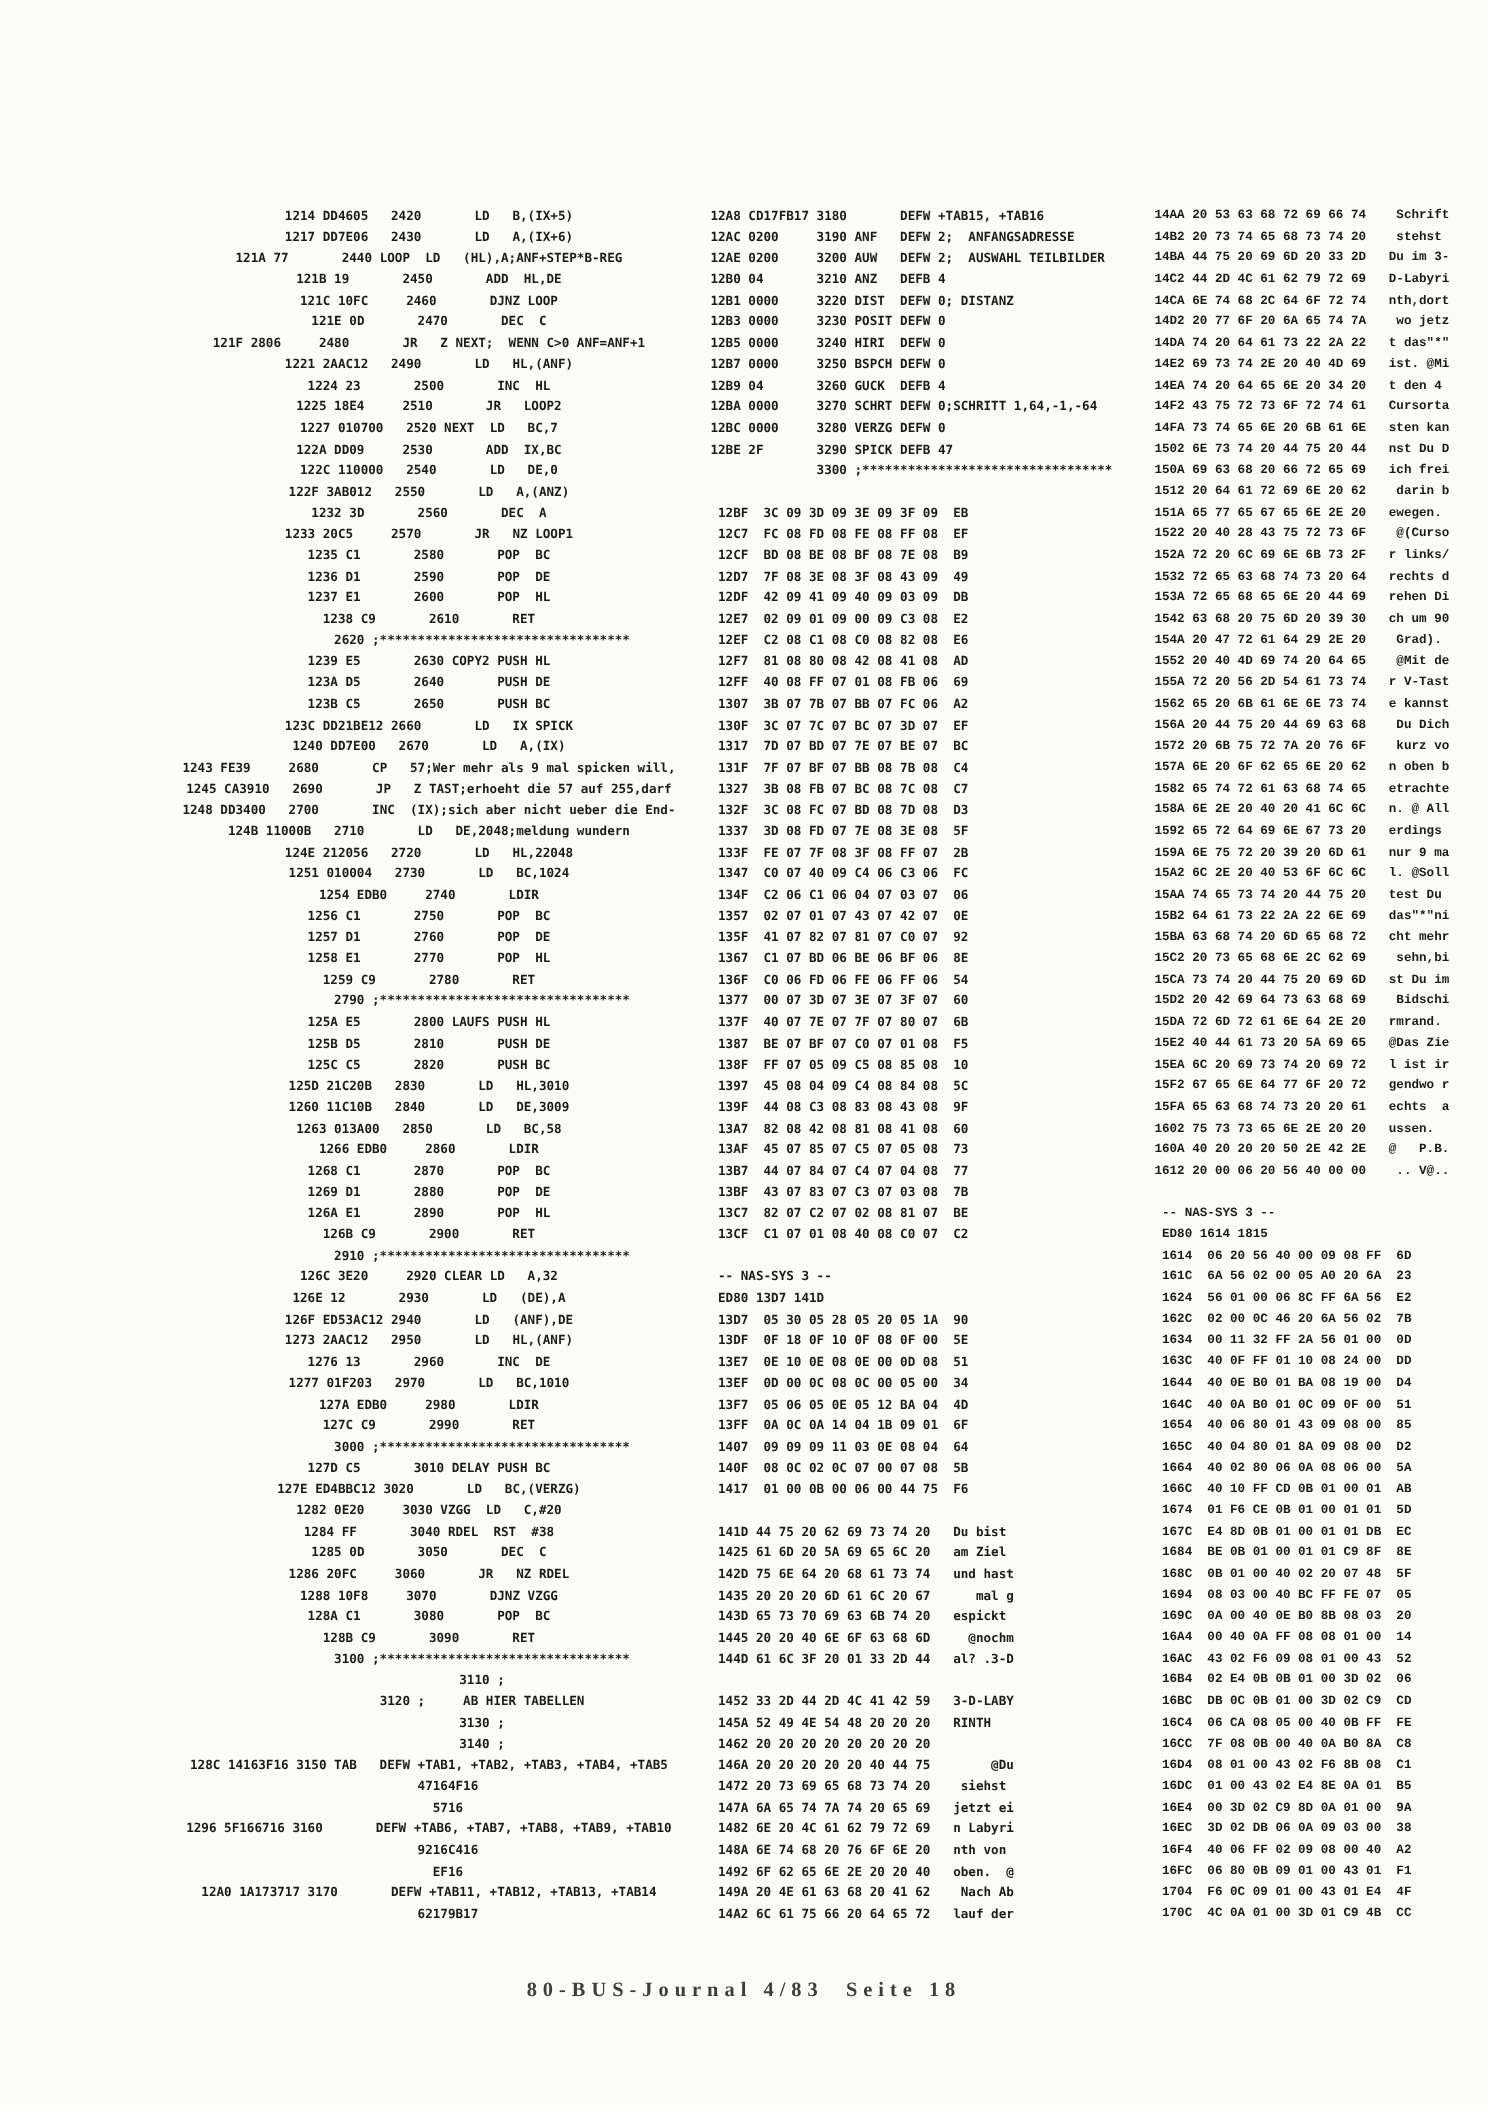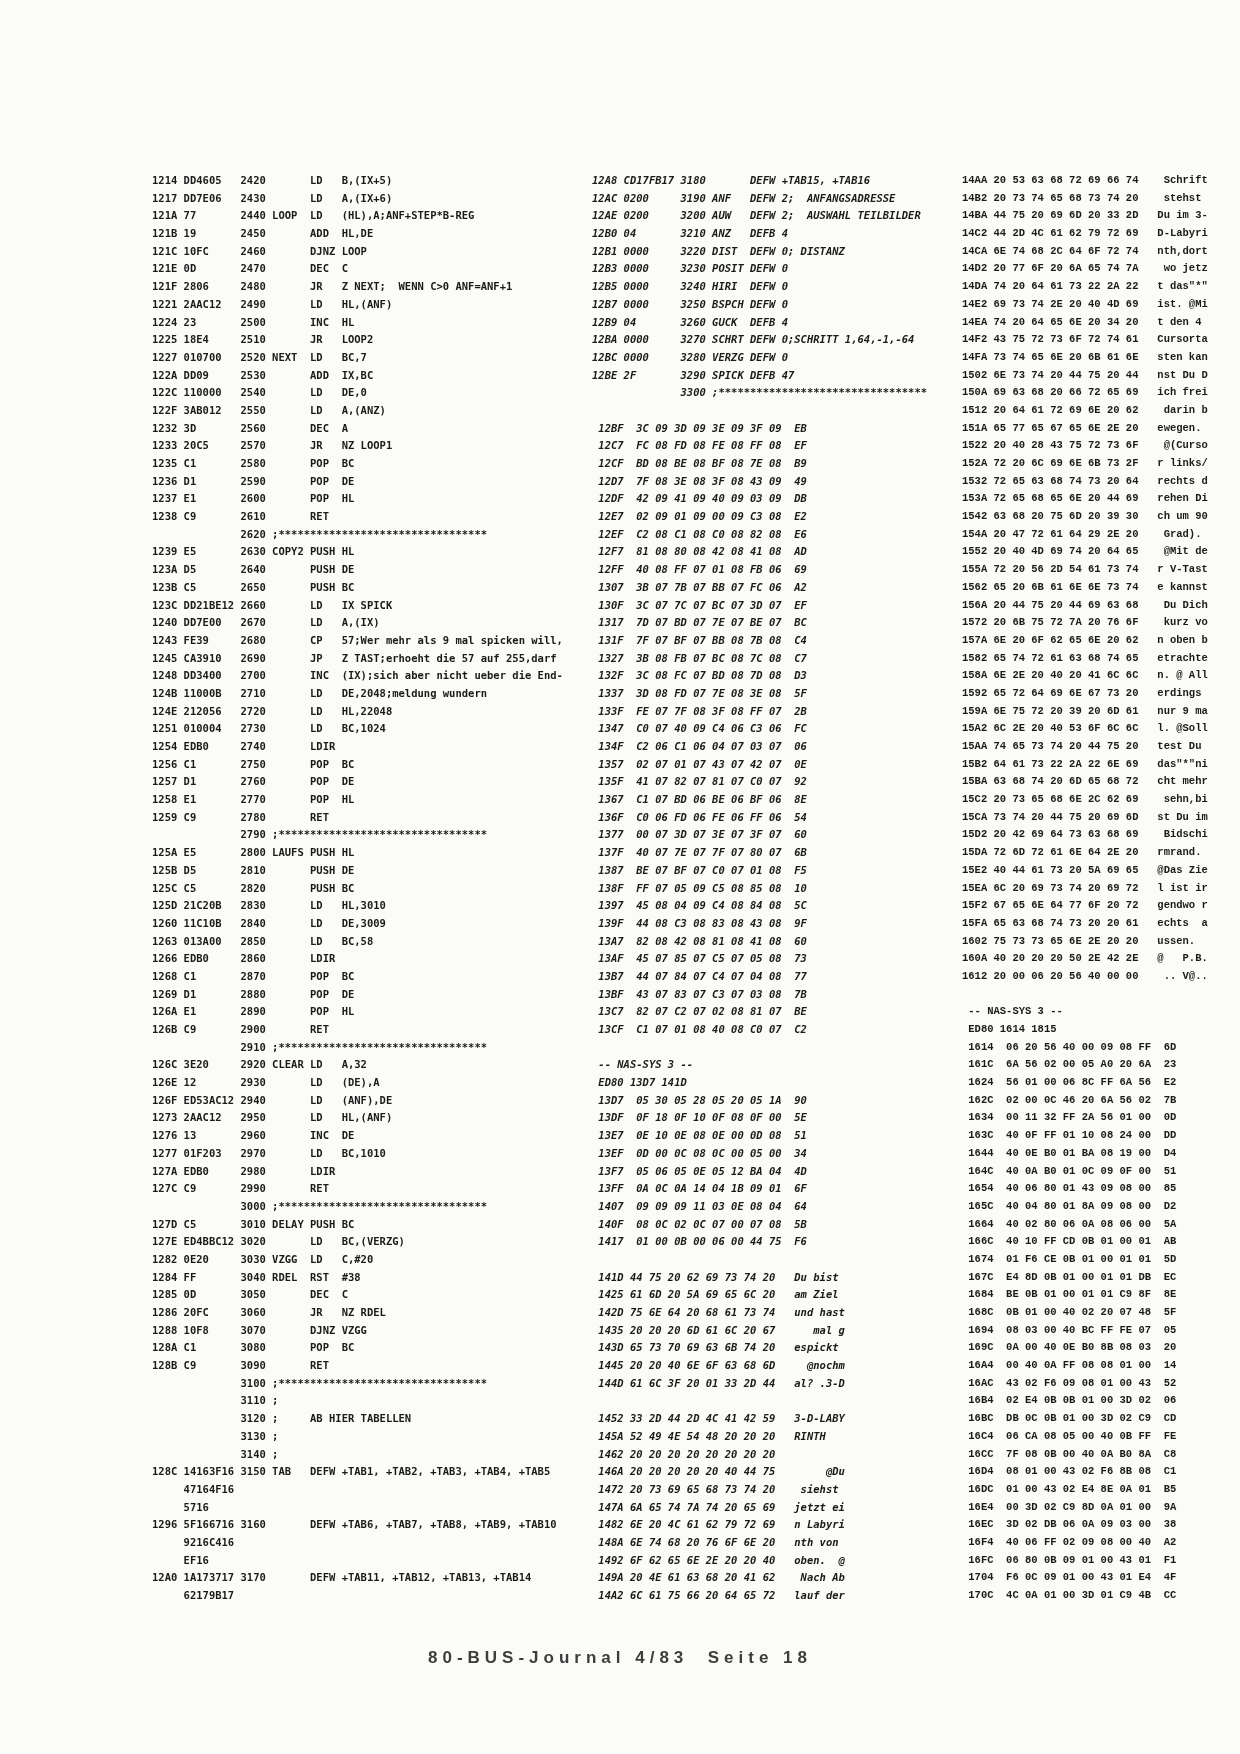--- a/index.html
+++ b/index.html
@@ -13,28 +13,28 @@
   .col{
     position:absolute;
     font-family:"DejaVu Sans Mono",monospace;
     font-size:10.5px;
     font-weight:700;
     line-height:17.7px;
     white-space:pre;
     color:#1a1a1a;
   }
   .col .line{height:17.7px;}
-  #col-left{left:152px;top:172px;}
-  #col-middle{left:592px;top:172px;font-style:italic;}
+  #col-left{left:152px;top:172px;text-align:center;}
+  #col-middle{left:592px;top:172px;}
   #col-right{left:962px;top:172px;font-family:Liberation Mono, monospace;}
   .footer{
     position:absolute;
     top:1648px;left:0;width:100%;
     text-align:center;
-    font-family:Liberation Sans, sans-serif;
+    font-family:Liberation Serif, serif;
     font-size:17px;
     font-weight:700;
     letter-spacing:5px;
     color:#3d3d3d;
     white-space:pre;
   }
 </style>
 </head>
 <body>
 

